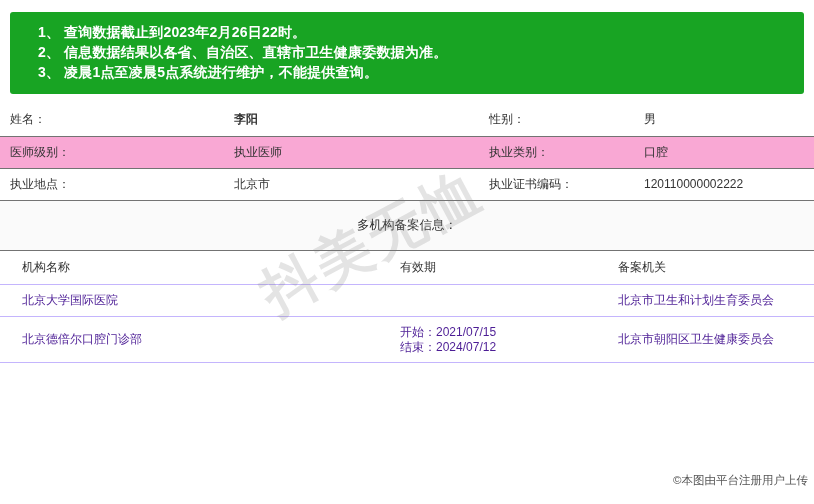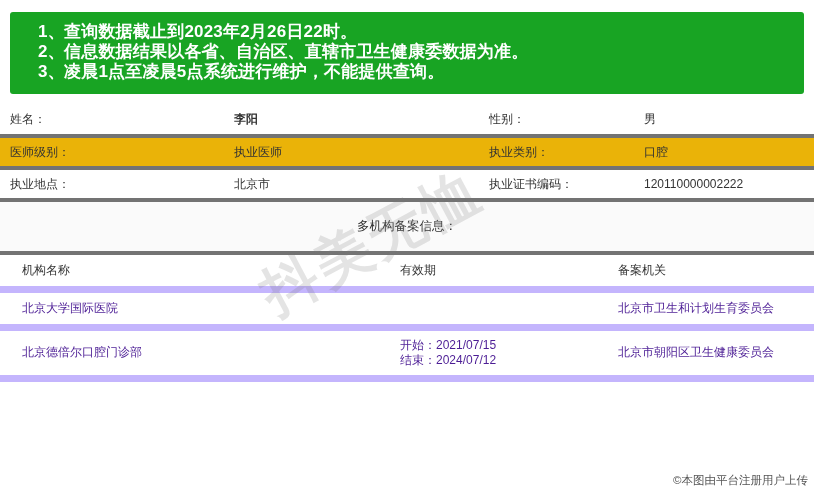--- a/index.html
+++ b/index.html
@@ -34,41 +34,41 @@
   }
   .notice ol {
     margin: 0;
     padding: 0 0 0 40px;
     list-style: none;
     counter-reset: noticecount;
   }
   .notice li {
     counter-increment: noticecount;
     position: relative;
-    font-size: 17px;
+    font-size: 14px;
     font-weight: bold;
     line-height: 20px;
     margin: 0;
     letter-spacing: 0.2px;
   }
   .notice li::before {
     content: counter(noticecount) "、";
     position: absolute;
     left: -26px;
     font-weight: bold;
   }
 
   
   .info-table {
     width: 100%;
     border-collapse: collapse;
     table-layout: fixed;
   }
   .info-table tr {
-    border-bottom: 4px solid #737373;
+    border-bottom: 1px solid #737373;
   }
   .info-table td {
     height: 32px;
     padding: 0 0 0 10px;
     vertical-align: middle;
     font-size: 12px;
     color: #333;
     box-sizing: border-box;
   }
   td.label {
@@ -82,21 +82,21 @@
   td.label2 {
     width: 155px;
   }
   td.value2 {
     width: 180px;
   }
   .strong-val {
     font-weight: bold;
   }
   tr.band {
-    background: #eab308;
+    background: #f9a8d4;
   }
   tr.plain {
     background: #ffffff;
   }
 
   
   .section-title-row td {
     height: 40px;
     text-align: center;
     font-size: 12.5px;
@@ -105,21 +105,21 @@
     padding: 16px;
   }
 
   
   .org-table {
     width: 100%;
     border-collapse: collapse;
     table-layout: fixed;
   }
   .org-table tr {
-    border-bottom: 7px solid #c4b5fd;
+    border-bottom: 1px solid #c4b5fd;
   }
   .org-table th {
     height: 34px;
     font-size: 12px;
     font-weight: normal;
     text-align: left;
     color: #333;
     background: #ffffff;
     padding: 0 0 0 22px;
     box-sizing: border-box;

